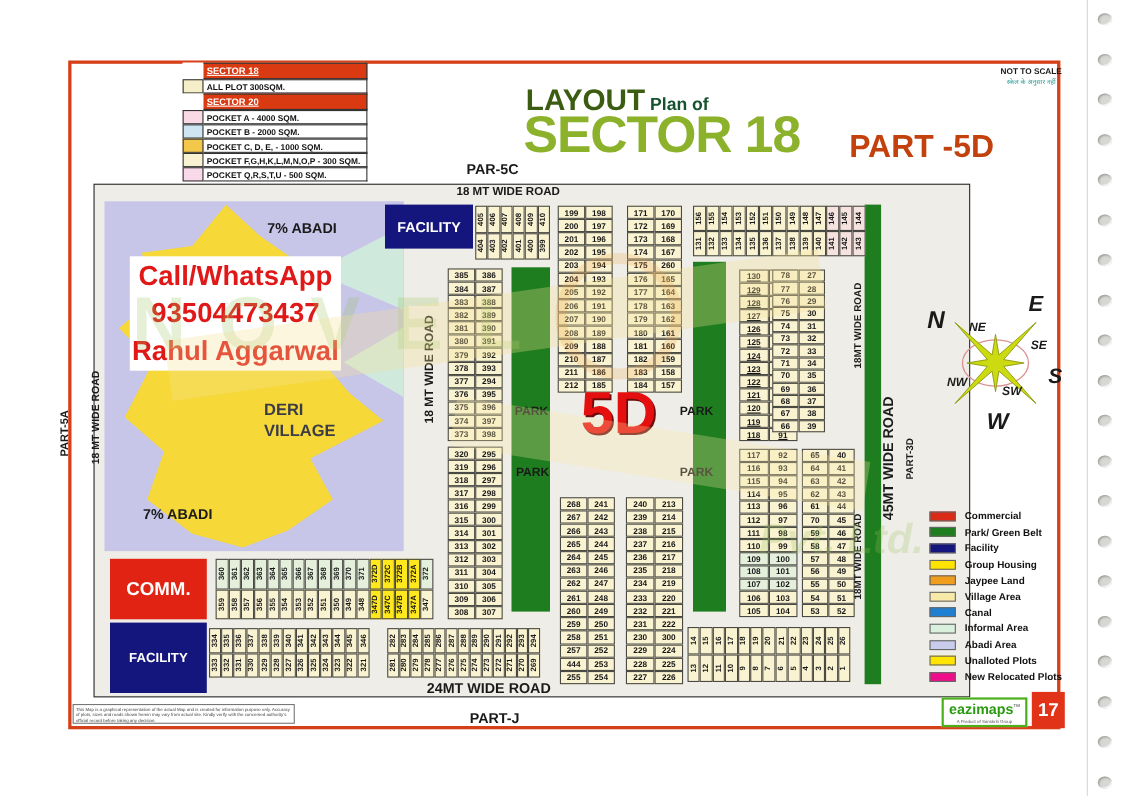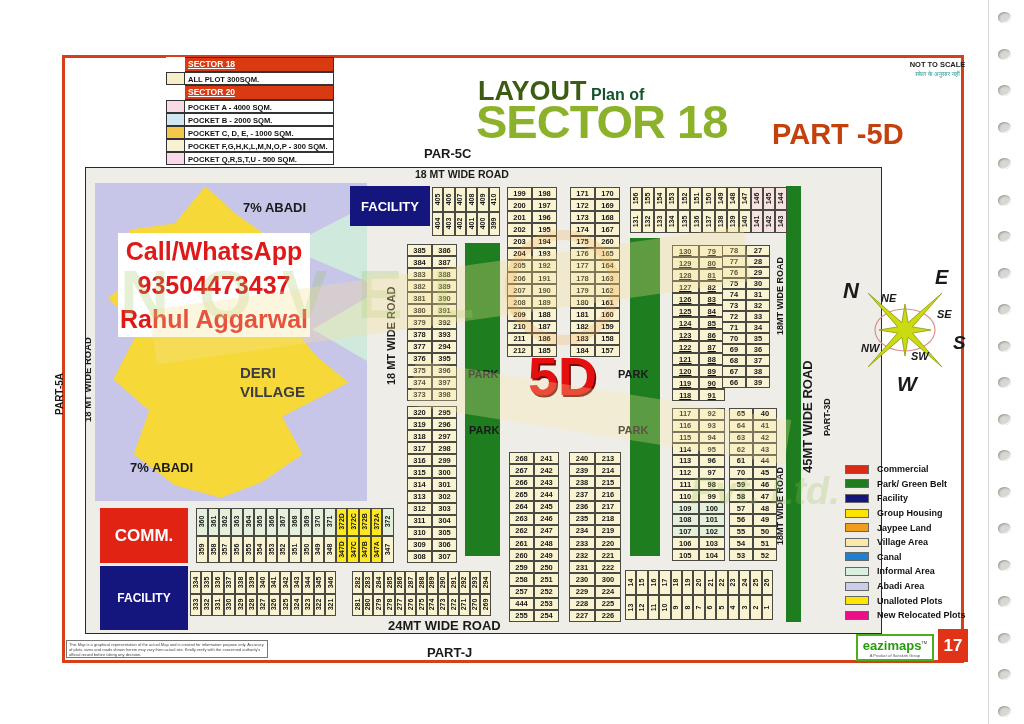--- a/index.html
+++ b/index.html
@@ -582,21 +582,21 @@
       </div>
       <div class="prow">
         <div class="pcell">119</div>
         <div class="pcell">90</div>
       </div>
       <div class="prow">
         <div class="pcell">118</div>
         <div class="pcell">91</div>
       </div>
     </div>
-  <div class="pairs" id="g-b78" style="left:722px;top:245px;width:48px;height:119px;">
+  <div class="pairs" id="g-b78" style="left:702px;top:245px;width:48px;height:148px;">
       <div class="prow">
         <div class="pcell">78</div>
         <div class="pcell">27</div>
       </div>
       <div class="prow">
         <div class="pcell">77</div>
         <div class="pcell">28</div>
       </div>
       <div class="prow">
         <div class="pcell">76</div>

